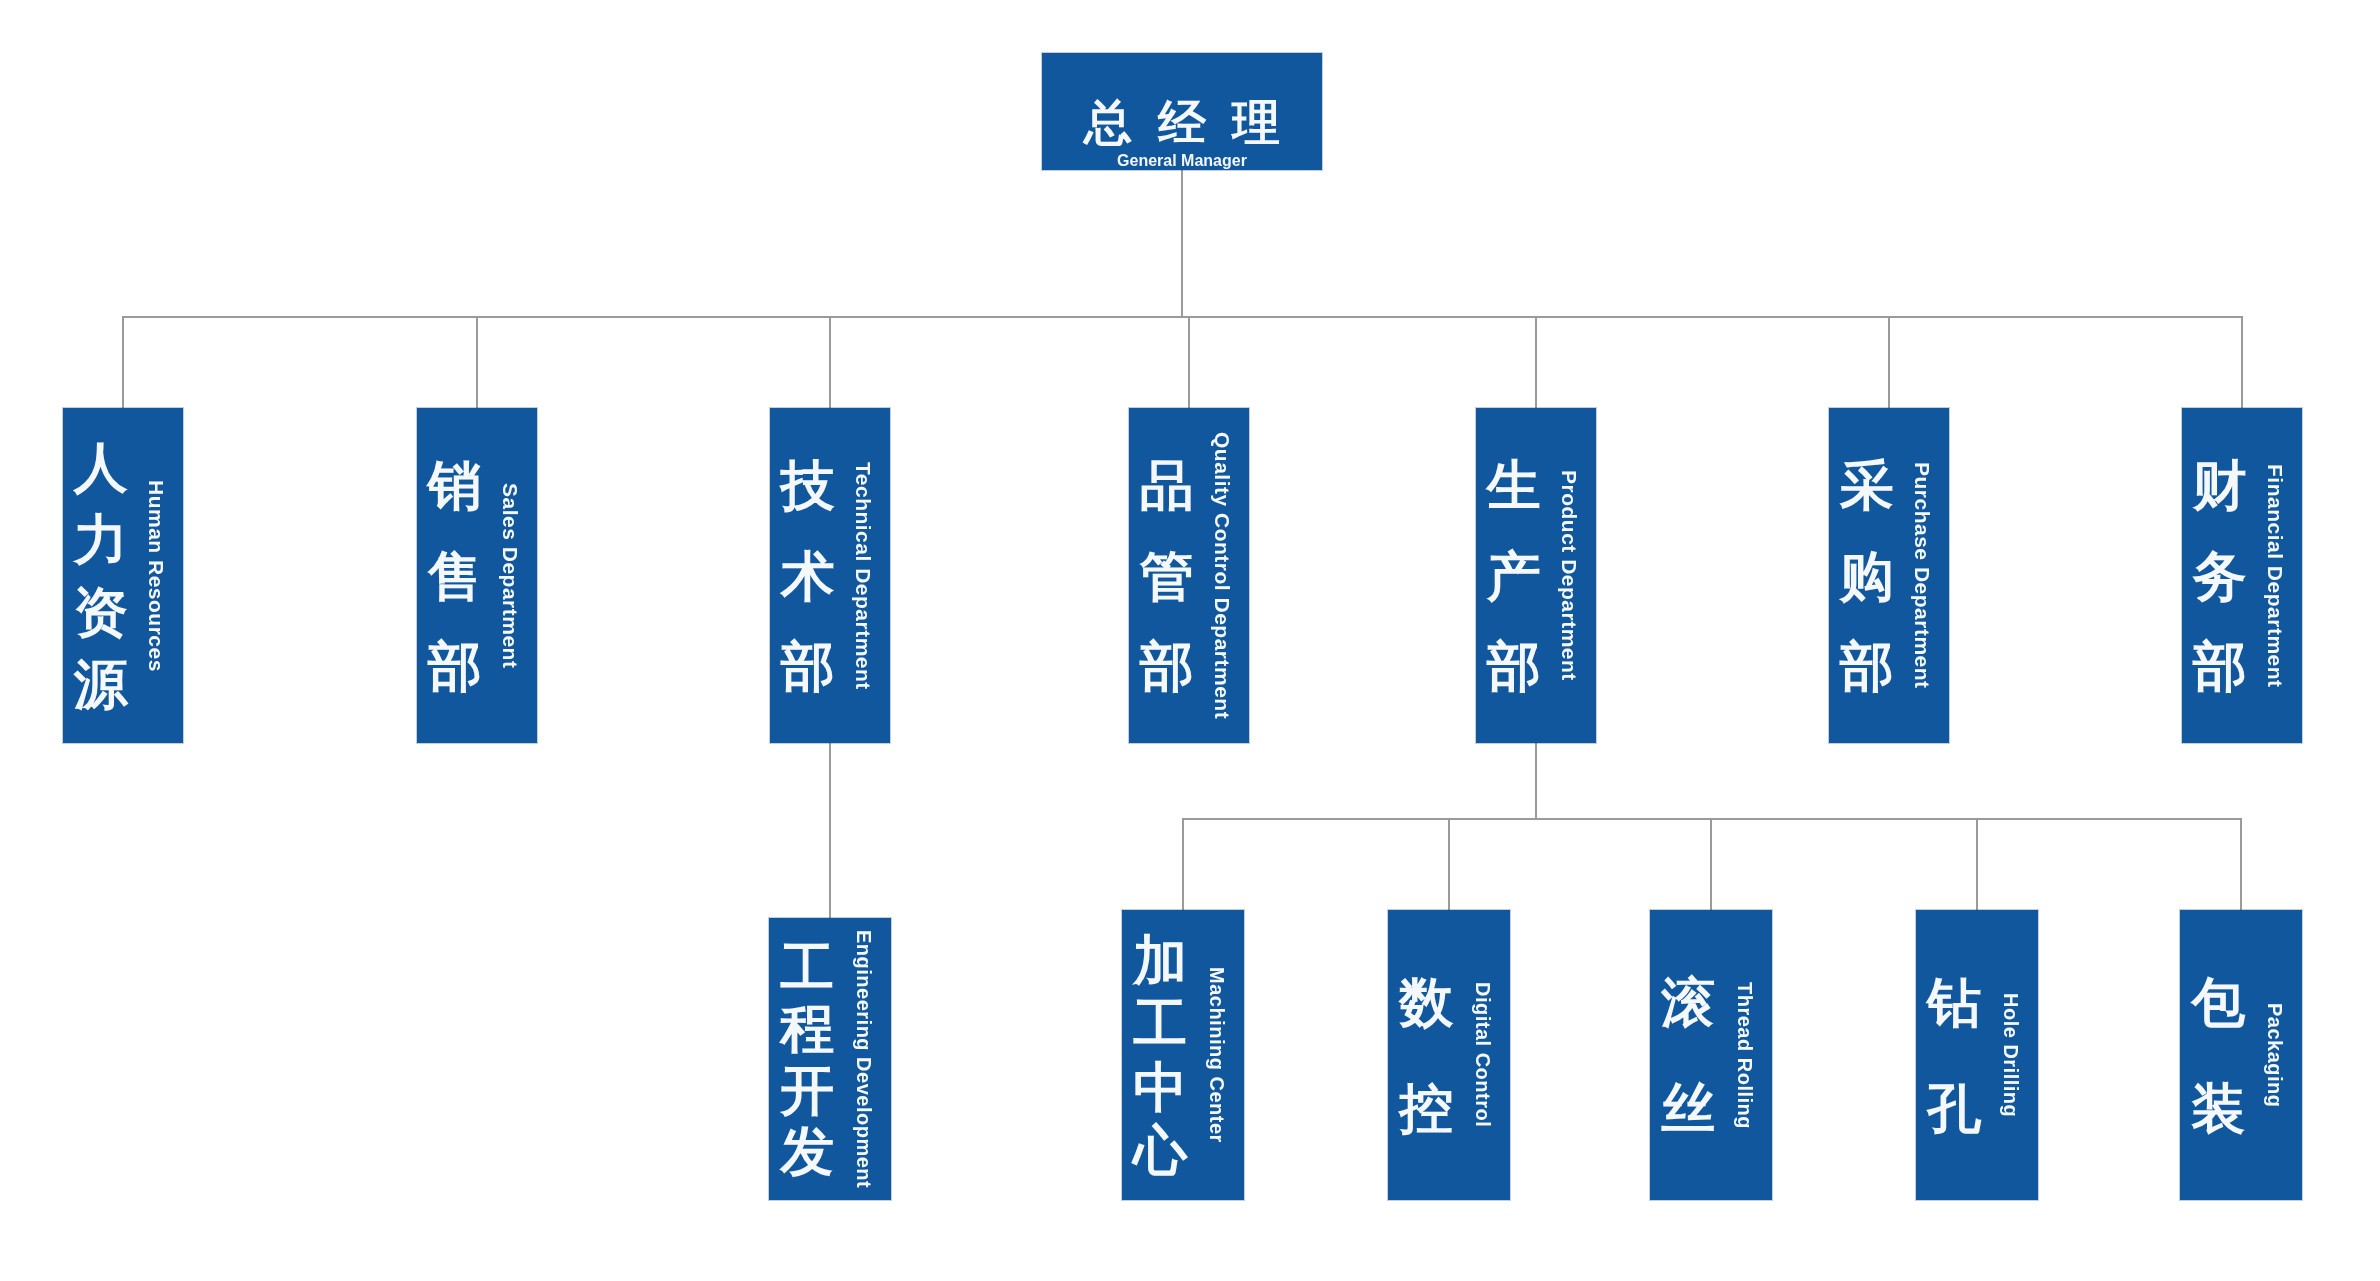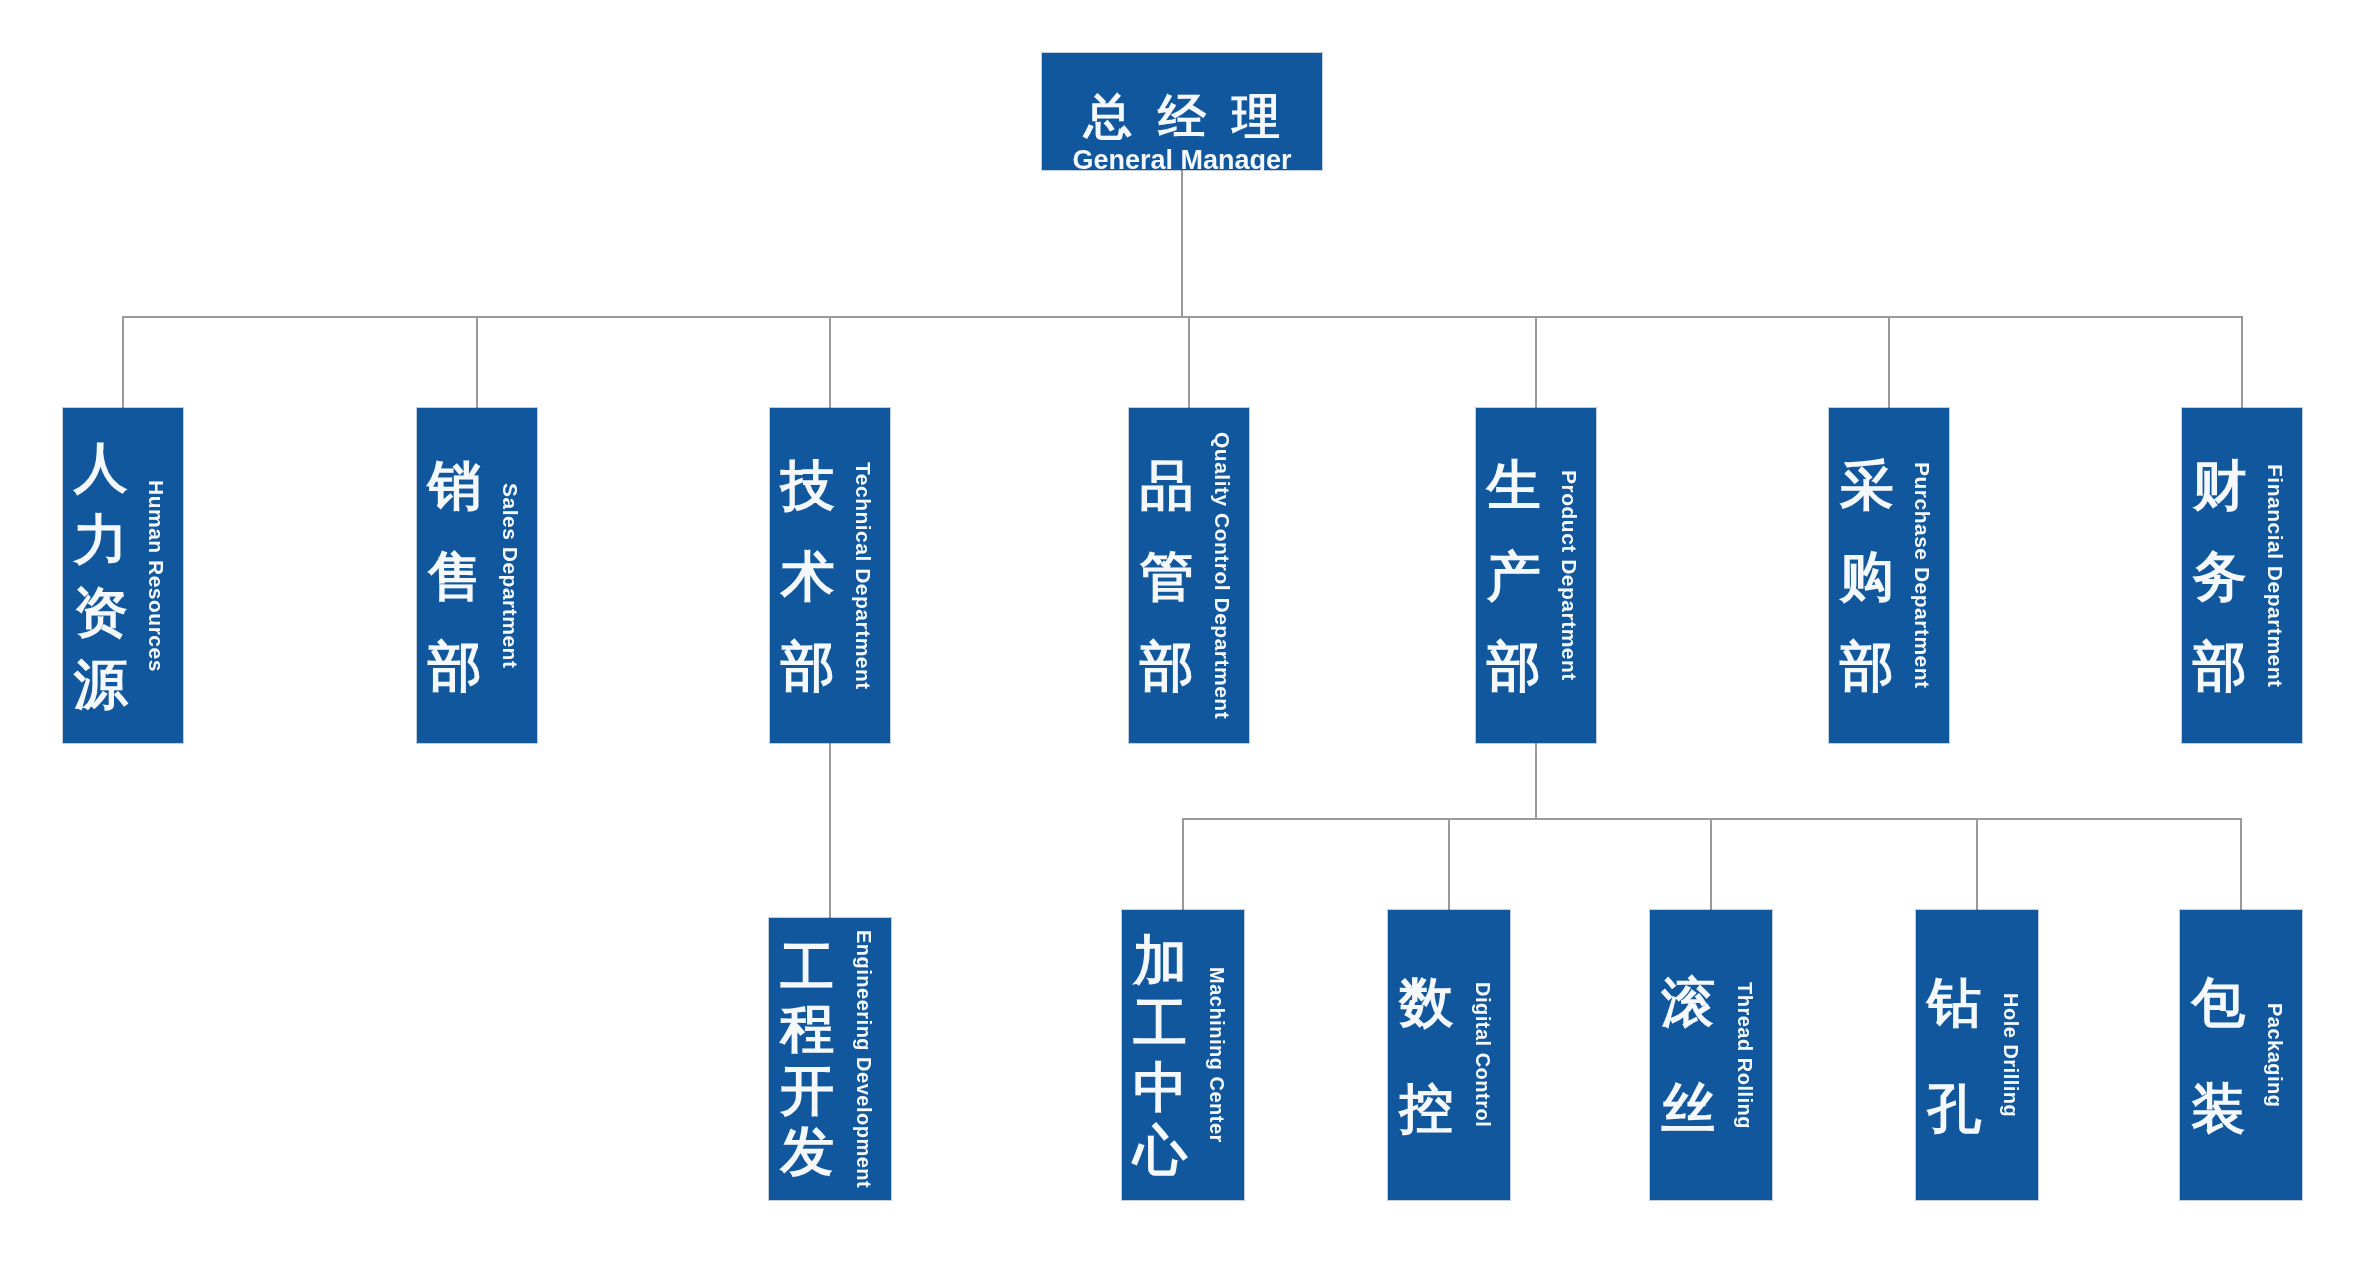--- a/index.html
+++ b/index.html
@@ -57,21 +57,21 @@
   .node.root .zh-h{
     font-weight:bold;
     font-size:48px;
     letter-spacing:26px;
     text-indent:26px; 
     line-height:1;
     margin-top:44px;
   }
   .node.root .en-h{
     font-weight:bold;
-    font-size:27px;
+    font-size:16px;
     line-height:1;
   }
 
   .lvl3 .en{font-size:20px;}
 </style>
 </head>
 <body>
 
 <div id="canvas">
 

